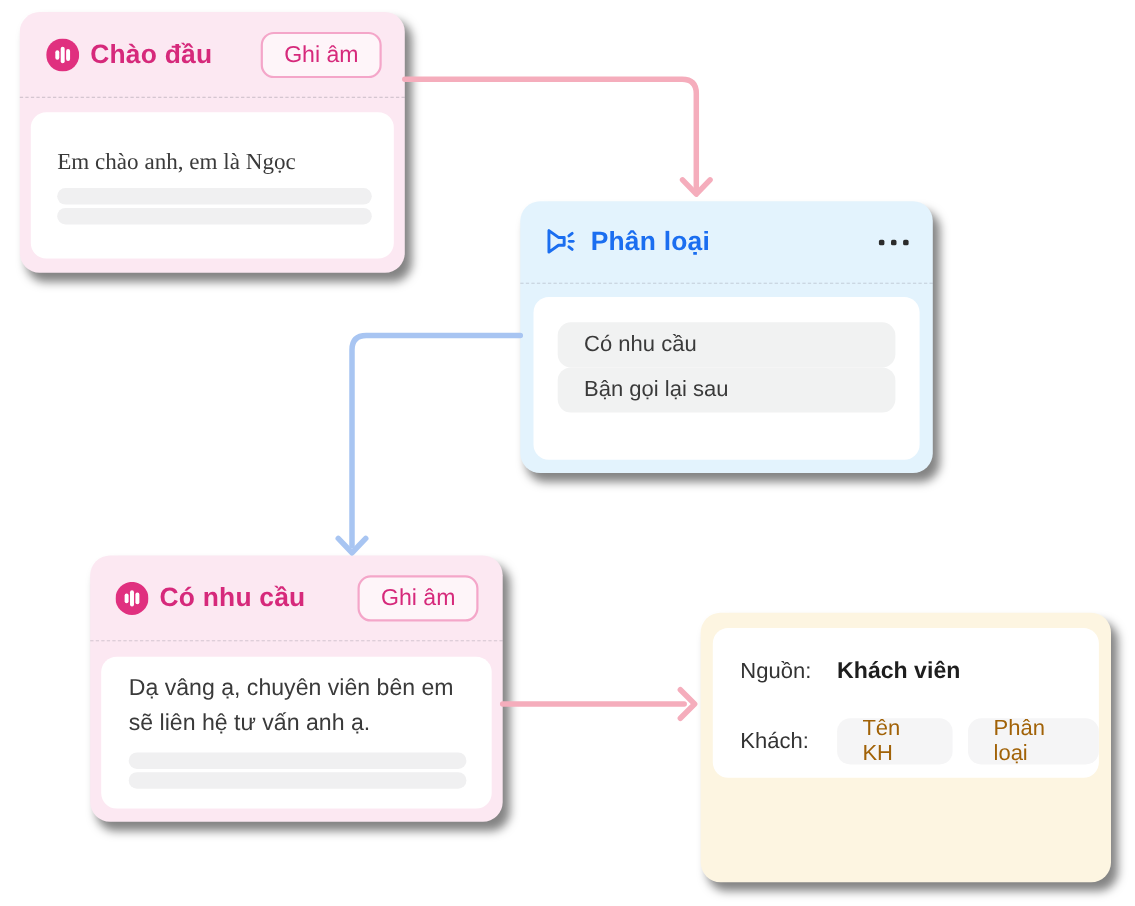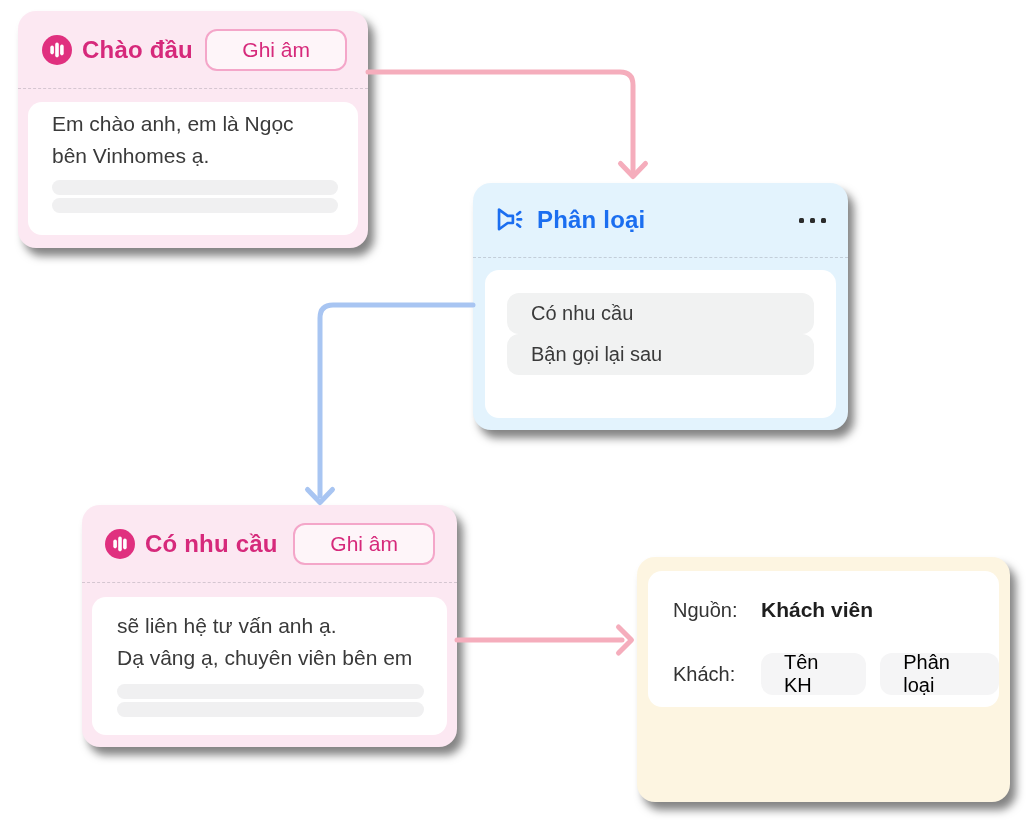--- a/index.html
+++ b/index.html
@@ -24,33 +24,33 @@
     border-bottom:1px dashed rgba(110,110,125,0.28);
     box-sizing:border-box;
   }
   .title{font-weight:bold;font-size:24px;letter-spacing:.2px;white-space:nowrap;}
   .spacer{flex:1;}
   .panel{background:#ffffff;border-radius:14px;box-sizing:border-box;}
 
   
   .card-greeting{left:18px;top:11px;width:350px;height:237px;background:#FCE8F2;}
   .card-greeting .card-header{height:78px;padding:0 21px 0 24px;}
-  .card-greeting .panel{margin:13px 10px 0;height:133px;padding:6px 24px 0;}
+  .card-greeting .panel{margin:13px 10px 0;height:133px;padding:29px 24px 0;font-family:Liberation Serif, serif;}
 
   .card-interested{left:82px;top:505px;width:375px;height:242px;background:#FCE8F2;}
   .card-interested .card-header{height:78px;padding:0 22px 0 23px;}
   .card-interested .panel{margin:14px 10px 0;height:138px;padding:13px 25px 0;}
 
   .pink{color:#D6297B;}
   .icon-circle{width:30px;height:30px;margin-right:10px;flex:0 0 auto;display:block;}
   .record-btn{
     font-family:inherit;font-size:21px;color:#D6297B;
     background:rgba(255,255,255,0.55);
     border:2px solid #F4A6C9;border-radius:12px;
-    height:42px;padding:0 35px;cursor:pointer;
+    height:42px;padding:0 19px;cursor:pointer;
   }
   .speech{font-size:21px;color:#3A3A3A;line-height:32px;}
   .speech .line{display:block;white-space:nowrap;}
   .bar{height:15px;border-radius:8px;background:#F0F0F1;}
   .card-greeting .bar{margin:0 0 0 0;width:286px;}
   .card-greeting .bar.b1{margin-top:8px;}
   .card-greeting .bar.b2{margin-top:3px;}
   .card-interested .bar{width:307px;}
   .card-interested .bar.b1{margin-top:10px;}
   .card-interested .bar.b2{margin-top:3px;}
@@ -80,21 +80,21 @@
   .orange{color:#DF7A12;}
   .card-crm .icon-db{width:26px;height:31px;margin-right:14px;flex:0 0 auto;}
   .card-crm .panel{margin:14px 11px 0;height:136px;padding:24px 0 0 25px;}
   .crm-row{display:flex;align-items:center;}
   .crm-row.r1{margin-bottom:28px;height:30px;}
   .crm-label{font-size:20px;color:#333333;width:88px;flex:0 0 auto;}
   .crm-value{font-size:21px;font-weight:bold;color:#1E1E1E;}
   .tag{
     height:42px;border-radius:12px;background:#F5F5F6;
     display:flex;align-items:center;padding:0 23px;
-    font-size:20px;color:#000000;cursor:pointer;
+    font-size:20px;color:#a16207;cursor:pointer;
   }
   .tag + .tag{margin-left:14px;}
 </style>
 </head>
 <body>
 
 <div class="canvas">
 
   <svg id="edges" width="1032" height="824" viewBox="0 0 1032 824">
     <g stroke="#F5ADBC" stroke-width="5" fill="none" stroke-linecap="round" stroke-linejoin="round">
@@ -121,21 +121,20 @@
           <rect x="18.1" y="9.6" width="3.6" height="10.8" rx="1.8" fill="#ffffff"></rect>
         </svg>
       </span>
       <span class="title pink">Chào đầu</span>
       <span class="spacer"></span>
       <button class="record-btn">Ghi âm</button>
     </div>
     <div class="panel">
       <div class="speech">
         <span class="line">Em chào anh, em là Ngọc</span>
-        <span class="line">bên Vinhomes ạ.</span>
       </div>
       <div class="bar b1"></div>
       <div class="bar b2"></div>
     </div>
   </div>
 
   <div class="card card-classify">
     <div class="card-header">
       <span class="icon-speaker">
         <svg width="30" height="30" viewBox="0 0 26 26" fill="none" stroke="#1B6EF0" stroke-width="2.3" stroke-linecap="round" stroke-linejoin="round">
@@ -168,22 +167,22 @@
           <rect x="13.2" y="7.6" width="3.6" height="14.8" rx="1.8" fill="#ffffff"></rect>
           <rect x="18.1" y="9.6" width="3.6" height="10.8" rx="1.8" fill="#ffffff"></rect>
         </svg>
       </span>
       <span class="title pink">Có nhu cầu</span>
       <span class="spacer"></span>
       <button class="record-btn">Ghi âm</button>
     </div>
     <div class="panel">
       <div class="speech">
+        <span class="line">Dạ vâng ạ, chuyên viên bên em</span>
         <span class="line">sẽ liên hệ tư vấn anh ạ.</span>
-        <span class="line">Dạ vâng ạ, chuyên viên bên em</span>
       </div>
       <div class="bar b1"></div>
       <div class="bar b2"></div>
     </div>
   </div>
 
   <div class="card card-crm">
     <div class="panel">
       <div class="crm-row r1">
         <span class="crm-label">Nguồn:</span>

